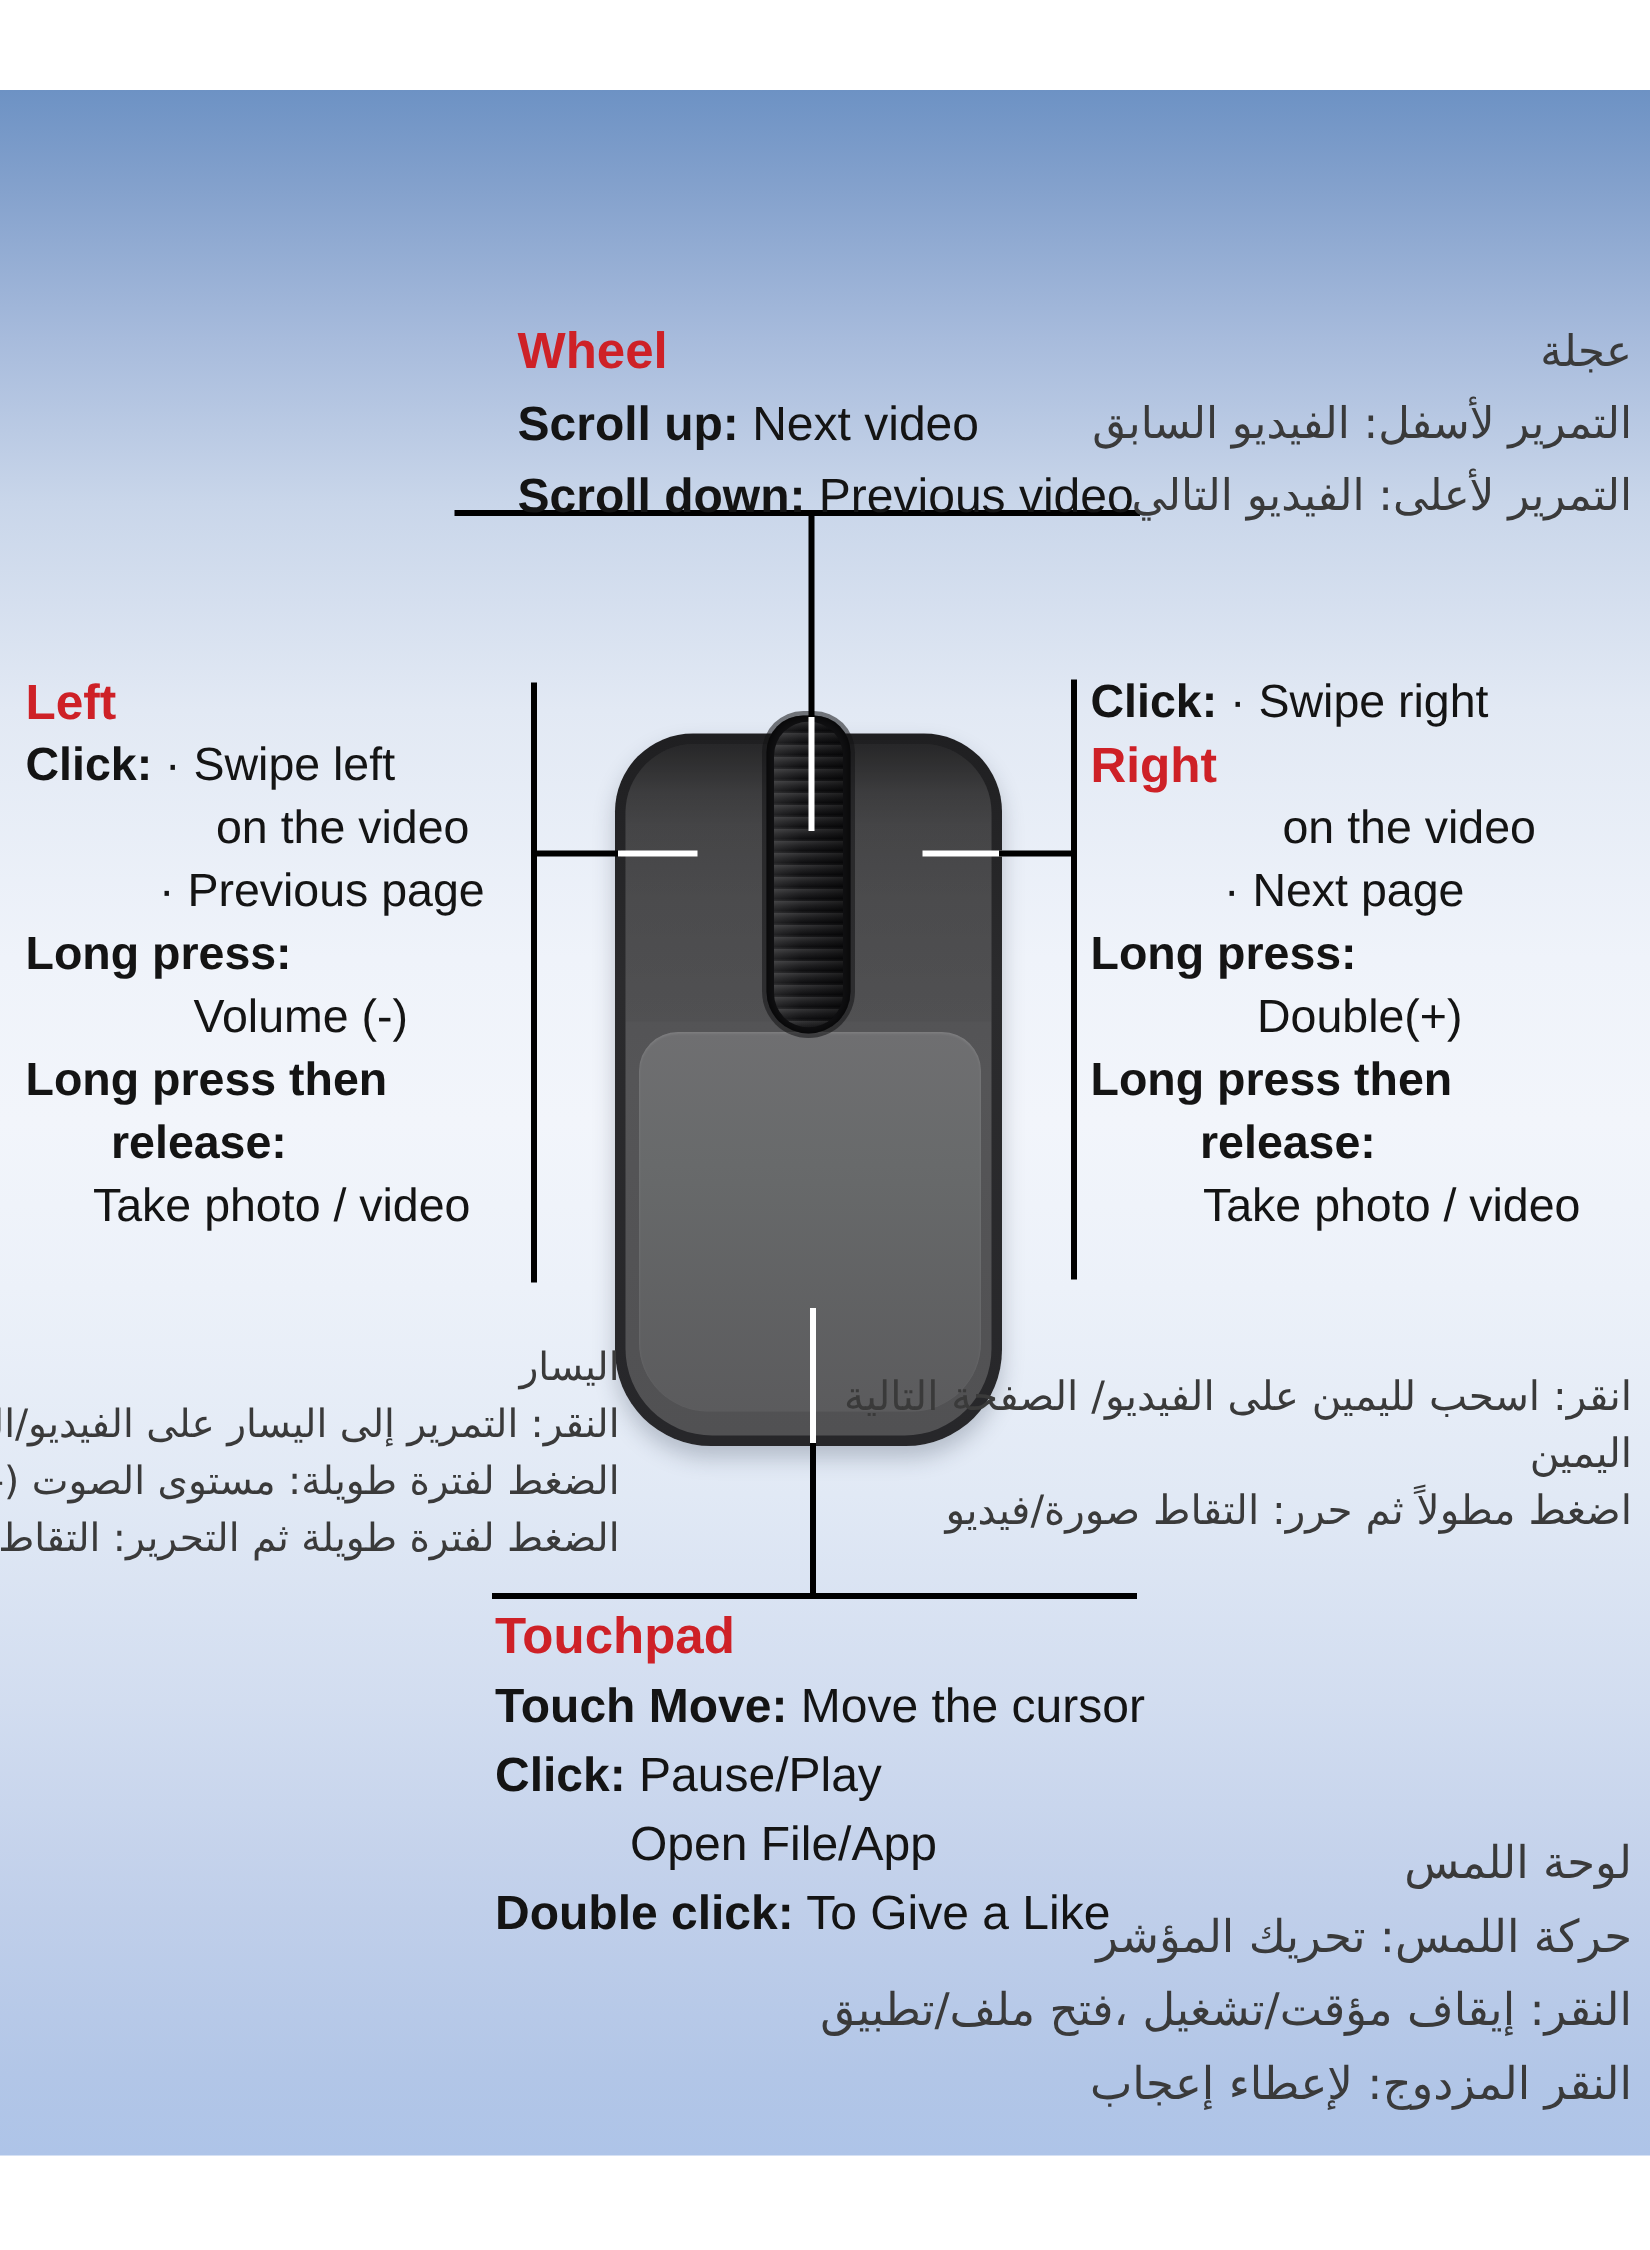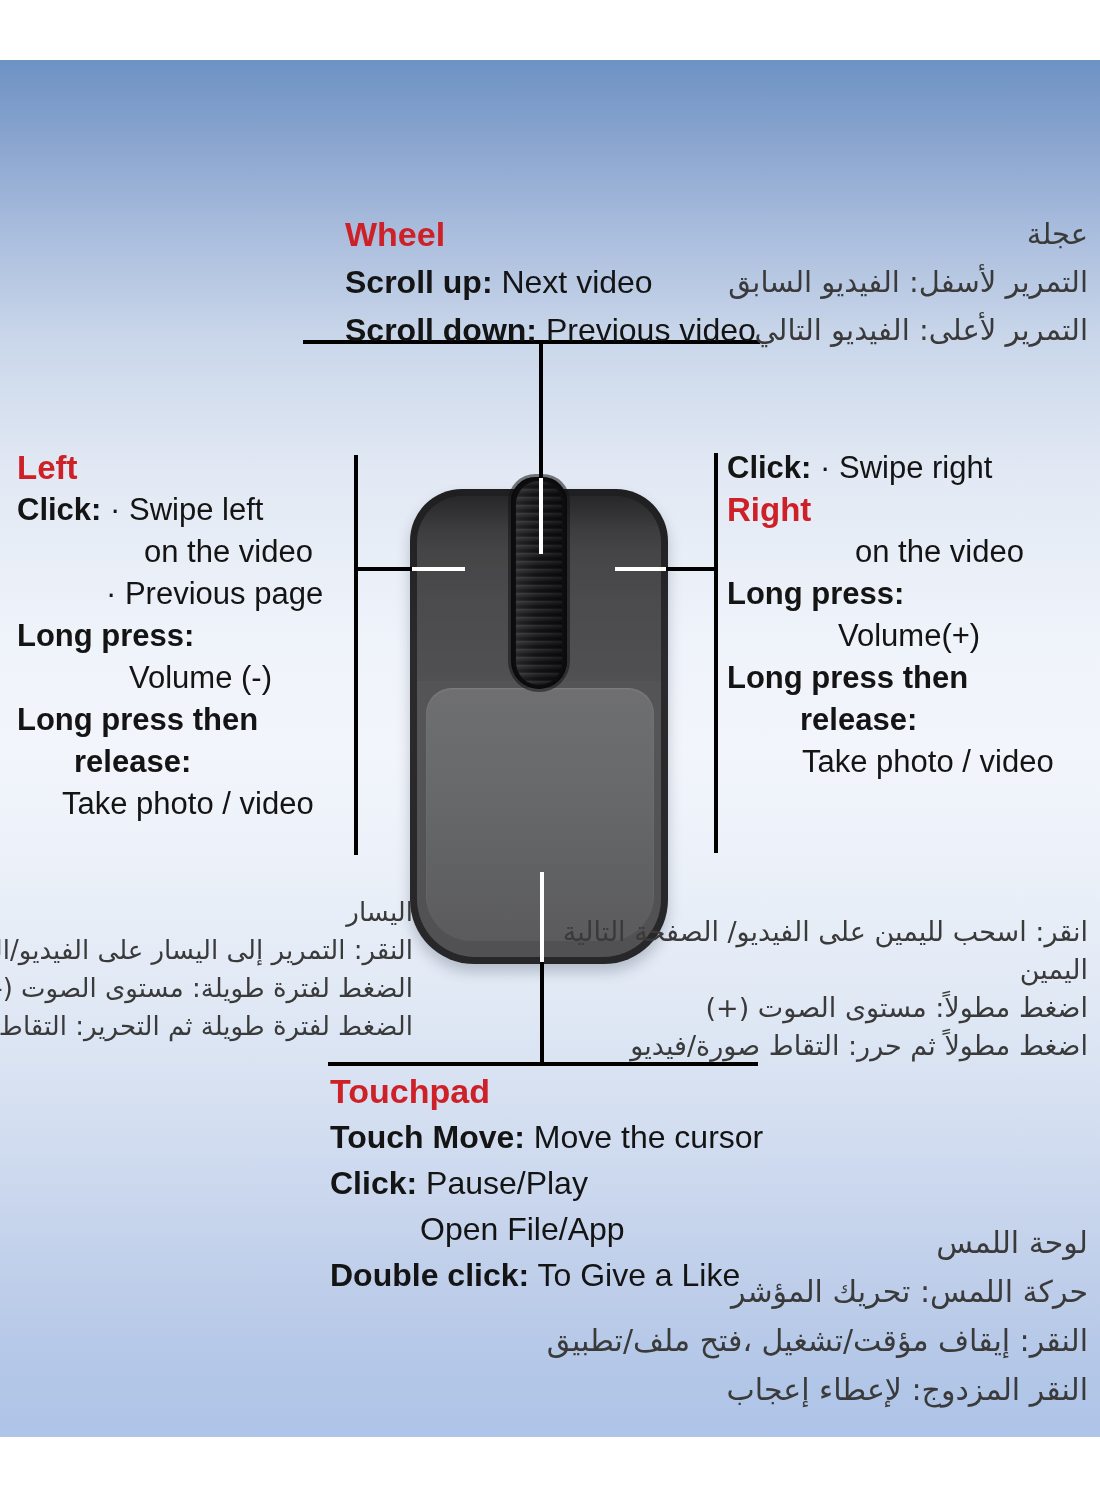--- a/index.html
+++ b/index.html
@@ -112,38 +112,38 @@
   <div class="en-line" style="padding-left:112px;">Volume (-)</div>
   <div class="en-line bold">Long press then</div>
   <div class="en-line bold" style="padding-left:57px;">release:</div>
   <div class="en-line" style="padding-left:45px;">Take photo / video</div>
 </div>
 
 <div class="block" style="left:727px;top:447px;font-size:31px;line-height:42px;">
   <div class="en-line"><b>Click:</b> <span>· Swipe right</span></div>
   <div class="en-line red-title" style="font-size:33px;">Right</div>
   <div class="en-line" style="padding-left:128px;">on the video</div>
+  <div class="en-line" style="padding-left:89px;">· Next page</div>
   <div class="en-line bold">Long press:</div>
-  <div class="en-line" style="padding-left:111px;">Volume(+)</div>
+  <div class="en-line" style="padding-left:111px;">Double(+)</div>
   <div class="en-line bold">Long press then</div>
   <div class="en-line bold" style="padding-left:73px;">release:</div>
   <div class="en-line" style="padding-left:75px;">Take photo / video</div>
 </div>
 
 <div class="block ar" style="right:687px;top:893px;font-size:26px;line-height:38px;">
   <div>اليسار</div>
   <div>النقر:  التمرير إلى اليسار على الفيديو/الصفحة السابقة</div>
   <div>الضغط لفترة طويلة: مستوى الصوت (-)</div>
   <div>الضغط لفترة طويلة ثم التحرير: التقاط صورة/فيديو</div>
 </div>
 
 <div class="block ar" style="right:12px;top:913px;font-size:27px;line-height:38px;">
   <div>انقر:  اسحب لليمين على الفيديو/ الصفحة التالية</div>
   <div>اليمين</div>
-  <div>اضغط مطولاً: مستوى الصوت (+)</div>
   <div>اضغط مطولاً ثم حرر: التقاط صورة/فيديو</div>
 </div>
 
 <div class="block" style="left:330px;top:1068px;font-size:32px;line-height:46px;">
   <div class="en-line red-title">Touchpad</div>
   <div class="en-line"><b>Touch Move:</b><span> Move the cursor</span></div>
   <div class="en-line"><b>Click:</b><span> Pause/Play</span></div>
   <div class="en-line" style="padding-left:90px;">Open File/App</div>
   <div class="en-line"><b>Double click:</b><span> To Give a Like</span></div>
 </div>

